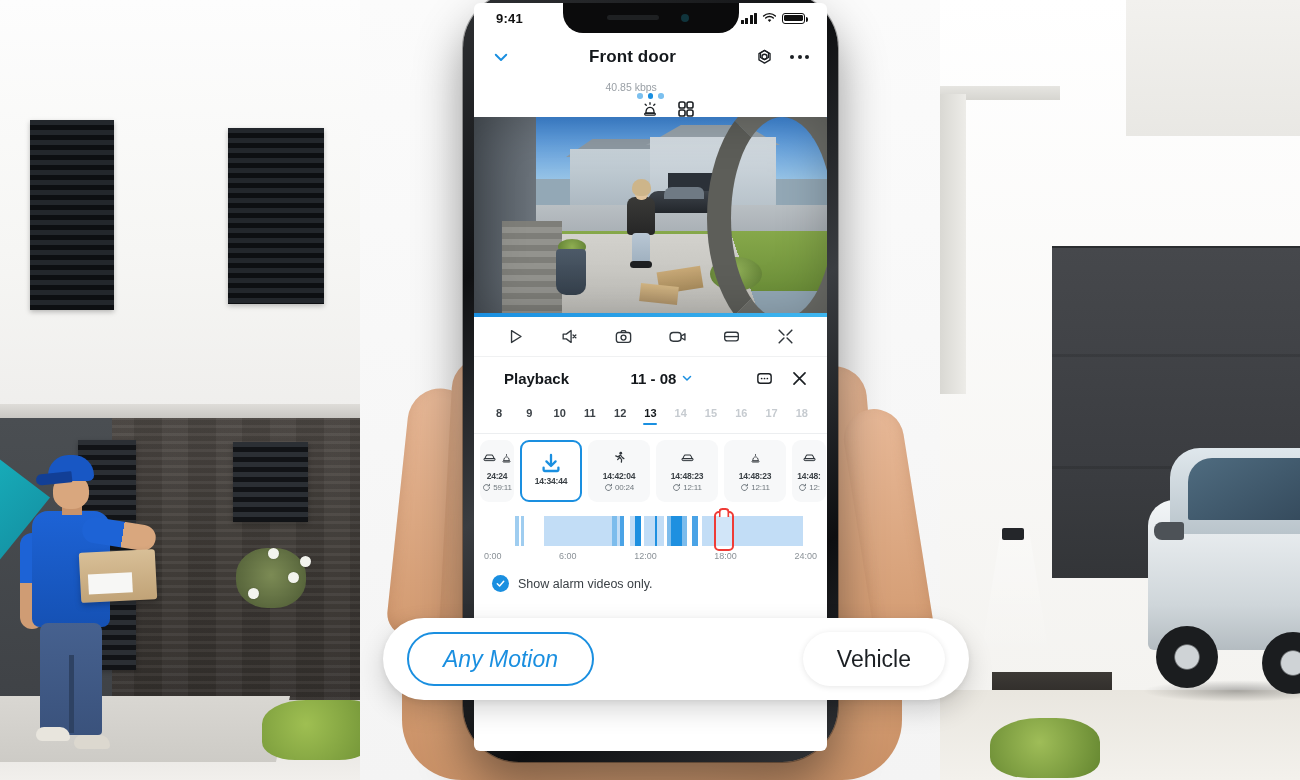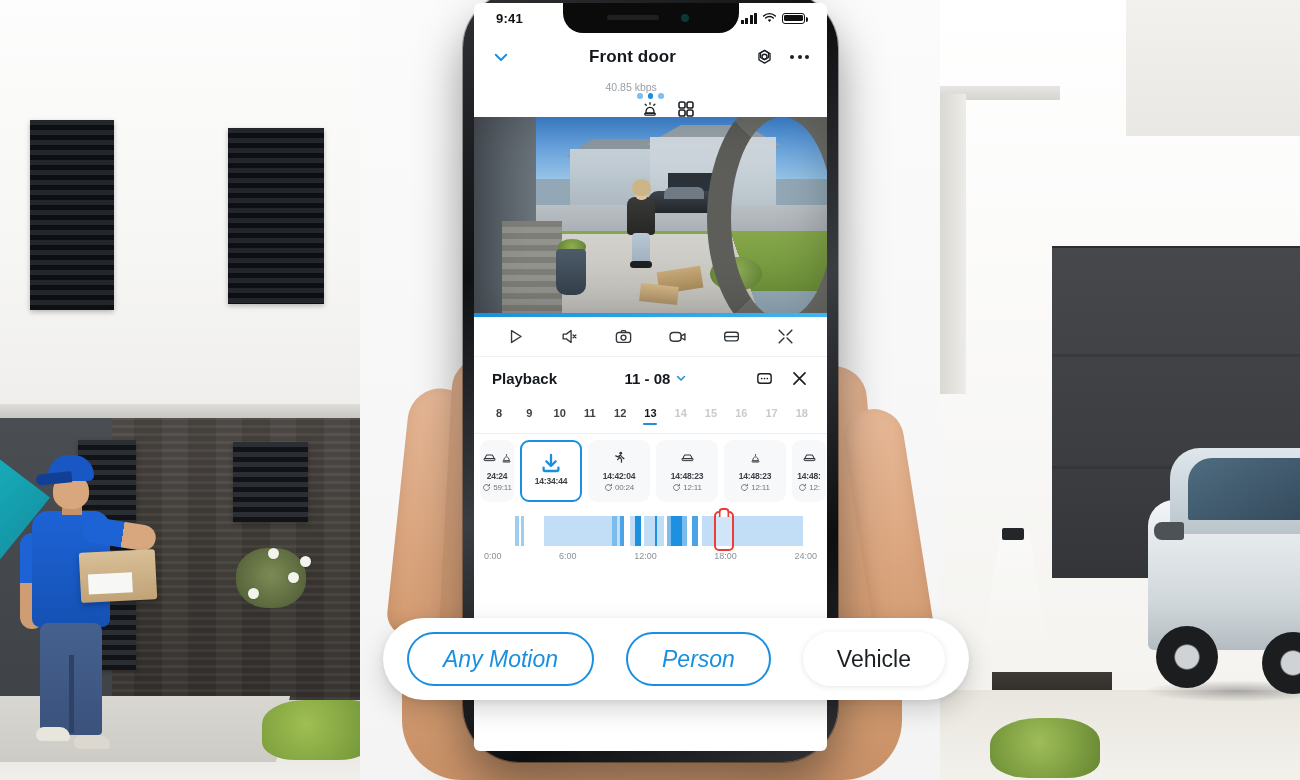--- a/index.html
+++ b/index.html
@@ -251,21 +251,21 @@
   .v-vign { position:absolute; inset:0; box-shadow:inset 0 0 50px rgba(0,0,0,.25); }
   .v-bluebar { position:absolute; left:0; bottom:0; width:100%; height:4px;
     background:linear-gradient(90deg,#1a8fe0,#3fb6ef); }
 
   
   .ctrlbar { height:40px; display:flex; align-items:center; justify-content:space-around;
     padding:0 14px; background:#fff; border-bottom:1px solid #f0f1f2; }
   .ctrlbar .ic { width:24px; height:24px; display:flex; align-items:center; justify-content:center; }
 
   
-  .pb-head { height:42px; display:flex; align-items:center; padding:0 18px; background:#fff; }
+  .pb-head { height:42px; display:flex; align-items:center; padding:0 18px; background:#fff;margin-left:12px; }
   .pb-title { font-size:15px; font-weight:700; color:#14181c; }
   .pb-date { flex:1; display:flex; justify-content:center; align-items:center; gap:5px;
     font-size:15px; font-weight:700; color:#14181c; }
   .pb-right { display:flex; align-items:center; gap:16px; }
 
   
   .datestrip { height:28px; display:flex; align-items:center; padding:0 10px; background:#fff; }
   .dcell { flex:1; text-align:center; font-size:11px; font-weight:700; color:#3b4146; position:relative; }
   .dcell.dim { color:#c6cbd0; }
   .dcell.sel { color:#14181c; }
@@ -684,23 +684,30 @@
           </div>
         <div class="tl-labels" id="tl-labels">
             <span>0:00</span>
             <span>6:00</span>
             <span>12:00</span>
             <span>18:00</span>
             <span>24:00</span>
           </div>
       </div>
 
+      <div class="checkrow">
+        <div class="check">
+          <svg viewBox="0 0 24 24">
+              <path d="M5 12.5 L10 17.5 L19 7" stroke="#fff" stroke-width="3.2" fill="none" stroke-linecap="round" stroke-linejoin="round"></path>
+            </svg>
+        </div>
+        <div class="check-label">Show alarm videos only.</div>
+      </div>
 
     </div>
   </div>
 
   <div class="pill-bar" id="pillbar">
       <div class="pill active">Any Motion</div>
-      <div class="pill active">Person</div>
       <div class="pill plain">Vehicle</div>
     </div>
 
 </div>
 
 </body></html>

